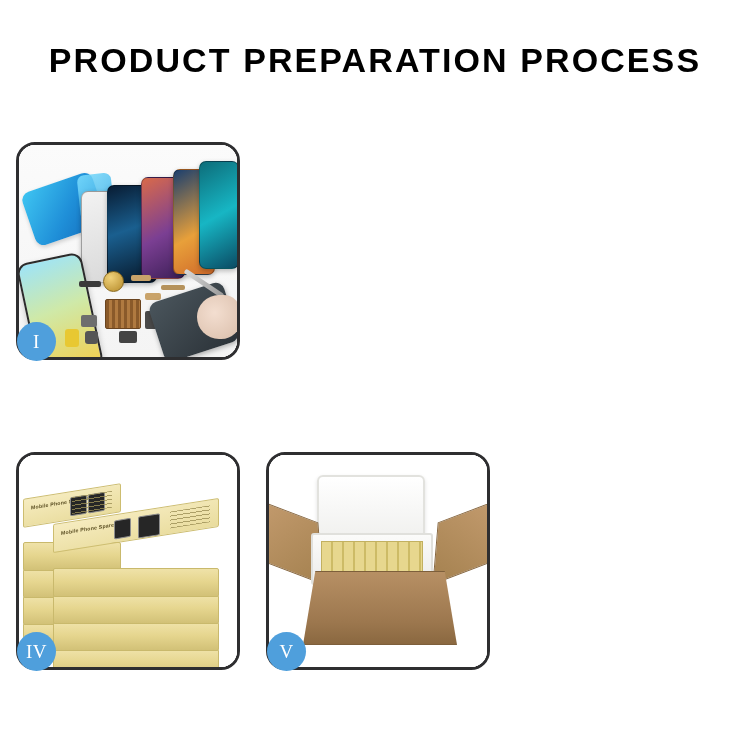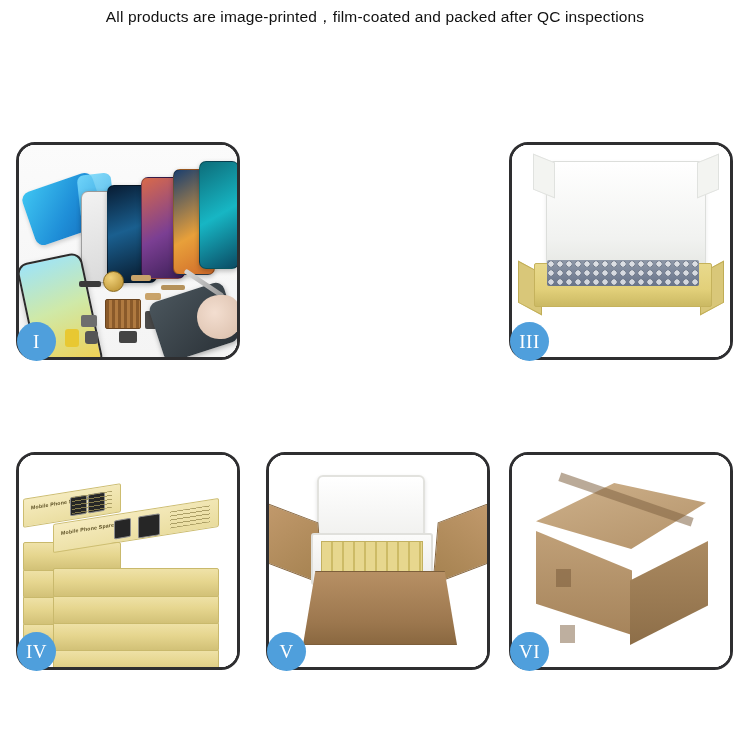--- a/index.html
+++ b/index.html
@@ -294,21 +294,21 @@
     background:rgba(130,100,68,.55);
     transform:rotate(19deg);
   }
   .tab6a{position:absolute;left:44px;top:114px;width:15px;height:18px;background:rgba(126,96,63,.6);}
   .tab6b{position:absolute;left:48px;top:170px;width:15px;height:18px;background:rgba(126,96,63,.5);}
 </style>
 </head>
 <body>
 
 <div class="header">
-  <div class="subtitle">All products are image-printed，film-coated and packed after QC inspections</div>
+  <div class="title">PRODUCT PREPARATION PROCESS</div>
 </div>
 
 <div class="grid">
 
   <div class="panel p1">
     <div class="inner">
       <div class="scene1">
         <div class="film"></div>
         <div class="phonefan">
           <div class="pf pf1"></div>
@@ -331,33 +331,20 @@
         <div class="chip c9"></div>
         <div class="backhousing"></div>
         <div class="tweezers"></div>
         <div class="hand"></div>
       </div>
     </div>
     <div class="badge">I</div>
   </div>
 
 
-  <div class="panel p3">
-    <div class="inner">
-      <div class="scene3">
-        <div class="lid3"></div>
-        <div class="flap3l"></div>
-        <div class="flap3r"></div>
-        <div class="tray3">
-          <div class="bubbles3"></div>
-        </div>
-      </div>
-    </div>
-    <div class="badge">III</div>
-  </div>
 
   <div class="panel p4">
     <div class="inner">
       <div class="scene4">
         <div class="stackL">
           <div class="sbox" style="top:132px"></div>
           <div class="sbox" style="top:105px"></div>
           <div class="sbox" style="top:78px"></div>
           <div class="sbox" style="top:51px"></div>
           <div class="sboxtop">
@@ -392,27 +379,14 @@
         <div class="flapR5"></div>
         <div class="foambox5">
           <div class="ybars5"></div>
         </div>
         <div class="carton5"></div>
       </div>
     </div>
     <div class="badge">V</div>
   </div>
 
-  <div class="panel p6">
-    <div class="inner">
-      <div class="scene6">
-        <div class="ctop6"></div>
-        <div class="cleft6"></div>
-        <div class="cright6"></div>
-        <div class="seam6"></div>
-        <div class="tab6a"></div>
-        <div class="tab6b"></div>
-      </div>
-    </div>
-    <div class="badge">VI</div>
-  </div>
 
 </div>
 
 </body></html>

